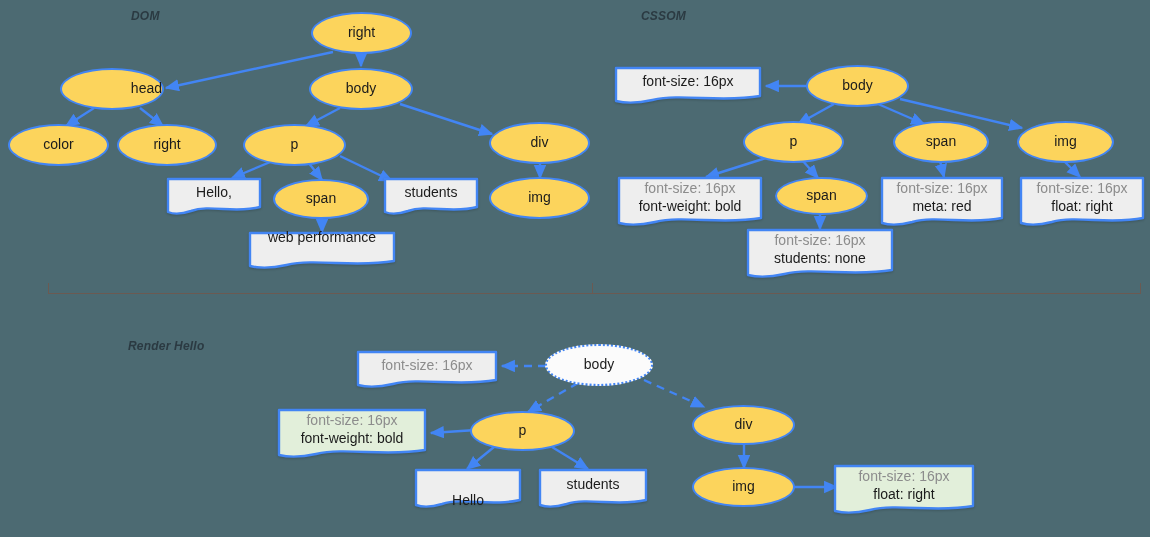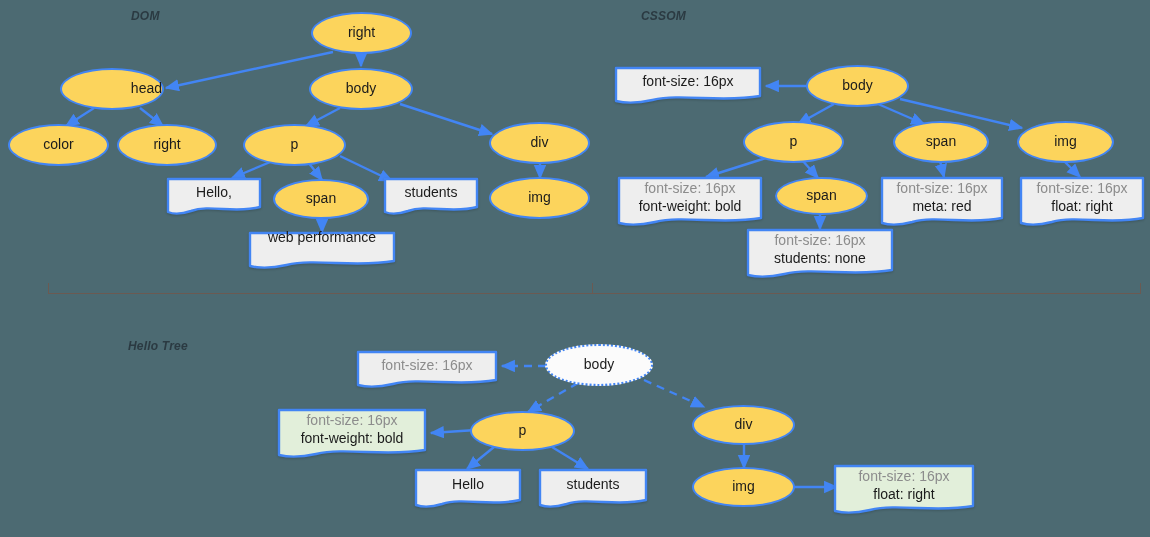--- a/index.html
+++ b/index.html
@@ -114,21 +114,21 @@
         <line x1="476" y1="430" x2="431" y2="433" stroke="#4285f4" stroke-width="2.4" marker-end="url(#arrow)"></line>
         <line x1="494" y1="447" x2="467" y2="469" stroke="#4285f4" stroke-width="2.4" marker-end="url(#arrow)"></line>
         <line x1="552" y1="447" x2="588" y2="469" stroke="#4285f4" stroke-width="2.4" marker-end="url(#arrow)"></line>
         <line x1="744" y1="444" x2="744" y2="468" stroke="#4285f4" stroke-width="2.4" marker-end="url(#arrow)"></line>
         <line x1="794" y1="487" x2="837" y2="487" stroke="#4285f4" stroke-width="2.4" marker-end="url(#arrow)"></line>
       </g>
   </svg>
 
   <div class="section-title" style="left:131px;top:9px;">DOM</div>
   <div class="section-title" style="left:641px;top:9px;text-align:center;">CSSOM</div>
-  <div class="section-title" style="left:128px;top:339px;">Hello Tree</div>
+  <div class="section-title" style="left:128px;top:339px;">Render Hello</div>
 
   <div id="divider-layer">
       <div class="divider" style="left: 48px; top: 293px; width: 1092px; background: rgb(107, 90, 82);"></div>
       <div class="tick" style="left: 48px; top: 283px; background: rgb(107, 90, 82);"></div>
       <div class="tick" style="left: 592px; top: 283px; background: rgb(107, 90, 82);"></div>
       <div class="tick" style="left: 1140px; top: 283px; background: rgb(107, 90, 82);"></div>
     </div>
 
   <div id="nodes-layer">
       <div class="node ellipse" style="left: 311px; top: 12px; width: 101px; height: 42px;">
@@ -267,21 +267,21 @@
         </svg>
         <div class="boxtext" style="height: 43px;">
           <div class="muted">font-size: 16px</div>
           <div class="strong">font-weight: bold</div>
         </div>
       </div>
       <div class="boxwrap" style="left: 414px; top: 468px; width: 108px; height: 38px;">
         <svg width="108" height="44" viewBox="0 0 108 44">
           <path d="M2,2 L106,2 L106,32 C77.75999999999999,39 49.68,29 28.080000000000002,36 C16.2,39.5 7.5600000000000005,39 2,37 Z" fill="#eeeeee" stroke="#4285f4" stroke-width="2.4" stroke-linejoin="round"></path>
         </svg>
-        <div class="boxtext" style="height: 33px;">
+        <div class="boxtext" style="height: 33px; margin-top: 16px;">
           <div class="strong">Hello</div>
         </div>
       </div>
       <div class="boxwrap" style="left: 538px; top: 468px; width: 110px; height: 38px;">
         <svg width="110" height="44" viewBox="0 0 110 44">
           <path d="M2,2 L108,2 L108,32 C79.2,39 50.6,29 28.6,36 C16.5,39.5 7.700000000000001,39 2,37 Z" fill="#eeeeee" stroke="#4285f4" stroke-width="2.4" stroke-linejoin="round"></path>
         </svg>
         <div class="boxtext" style="height: 33px;">
           <div class="strong">students</div>
         </div>

